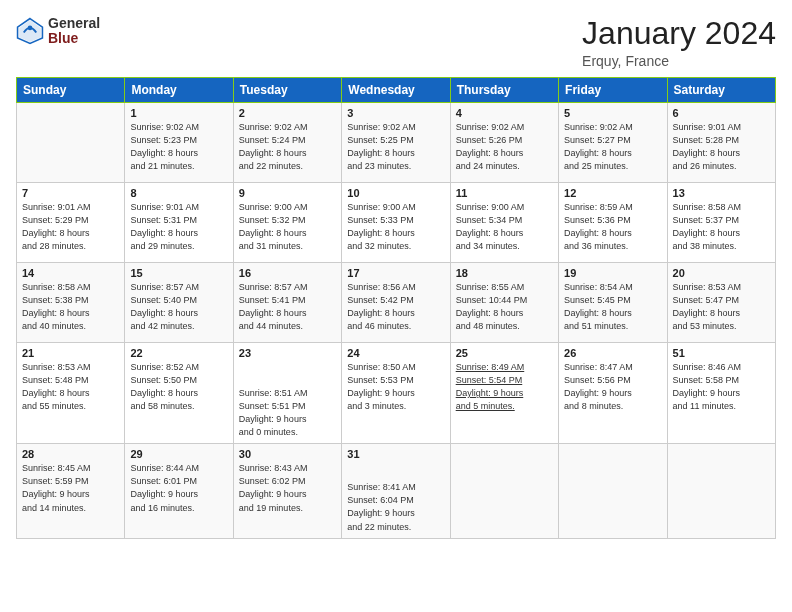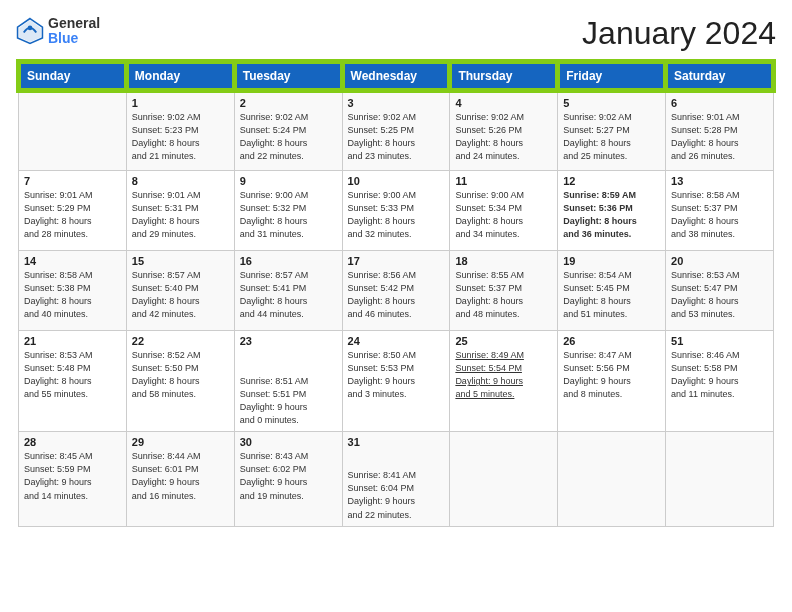--- a/index.html
+++ b/index.html
@@ -21,21 +21,21 @@
       justify-content: space-between;
       align-items: flex-start;
       margin-bottom: 8px;
     }
     .logo {
       display: flex;
       align-items: center;
       gap: 4px;
     }
     .logo-general { color: #333; }
-    .logo-blue { color: #3b82f6; }
+    .logo-blue { color: #7f1d1d; }
     .logo-icon {
       width: 28px;
       height: 28px;
     }
     .title-block {
       text-align: left;
     }
     .month-title {
       font-size: 32px;
       font-weight: normal;
@@ -54,21 +54,21 @@
     }
     thead tr {
       background-color: #1565c0;
       color: #fff;
     }
     thead th {
       padding: 5px 6px;
       font-size: 12px;
       font-weight: bold;
       text-align: left;
-      border: 5px solid #84cc16;
+      border: 1px solid #84cc16;
     }
     tbody tr {
       vertical-align: top;
     }
     tbody td {
       border: 1px solid #ccc;
       padding: 4px 5px;
       font-size: 9.5px;
       color: #333;
       height: 80px;
@@ -110,20 +110,21 @@
       </svg>
       <div>
         <div style="font-size:14px;font-weight:bold;line-height:1.1;">
           <span class="logo-general">General</span><br>
           <span class="logo-blue">Blue</span>
         </div>
       </div>
     </div>
     <div class="title-block">
       <div class="month-title">January 2024</div>
+      <div class="location">Erquy, France</div>
     </div>
   </div>
 
   <table>
     <thead>
       <tr>
         <th>Sunday</th>
         <th>Monday</th>
         <th>Tuesday</th>
         <th>Wednesday</th>
@@ -209,21 +210,21 @@
           </td>
           <td>
             <span class="day-number">11</span>
             <div class="day-info" style="white-space: pre-line;">Sunrise: 9:00 AM
 Sunset: 5:34 PM
 Daylight: 8 hours
 and 34 minutes.</div>
           </td>
           <td>
             <span class="day-number">12</span>
-            <div class="day-info" style="white-space: pre-line; font-weight: bold;">Sunrise: 8:59 AM
+            <div class="day-info" style="white-space: pre-line;">Sunrise: 8:59 AM
 Sunset: 5:36 PM
 Daylight: 8 hours
 and 36 minutes.</div>
           </td>
           <td>
             <span class="day-number">13</span>
             <div class="day-info" style="white-space: pre-line;">Sunrise: 8:58 AM
 Sunset: 5:37 PM
 Daylight: 8 hours
 and 38 minutes.</div>
@@ -254,21 +255,21 @@
           <td>
             <span class="day-number">17</span>
             <div class="day-info" style="white-space: pre-line;">Sunrise: 8:56 AM
 Sunset: 5:42 PM
 Daylight: 8 hours
 and 46 minutes.</div>
           </td>
           <td>
             <span class="day-number">18</span>
             <div class="day-info" style="white-space: pre-line;">Sunrise: 8:55 AM
-Sunset: 5:37 PM
+Sunset: 10:44 PM
 Daylight: 8 hours
 and 48 minutes.</div>
           </td>
           <td>
             <span class="day-number">19</span>
             <div class="day-info" style="white-space: pre-line;">Sunrise: 8:54 AM
 Sunset: 5:45 PM
 Daylight: 8 hours
 and 51 minutes.</div>
           </td>

